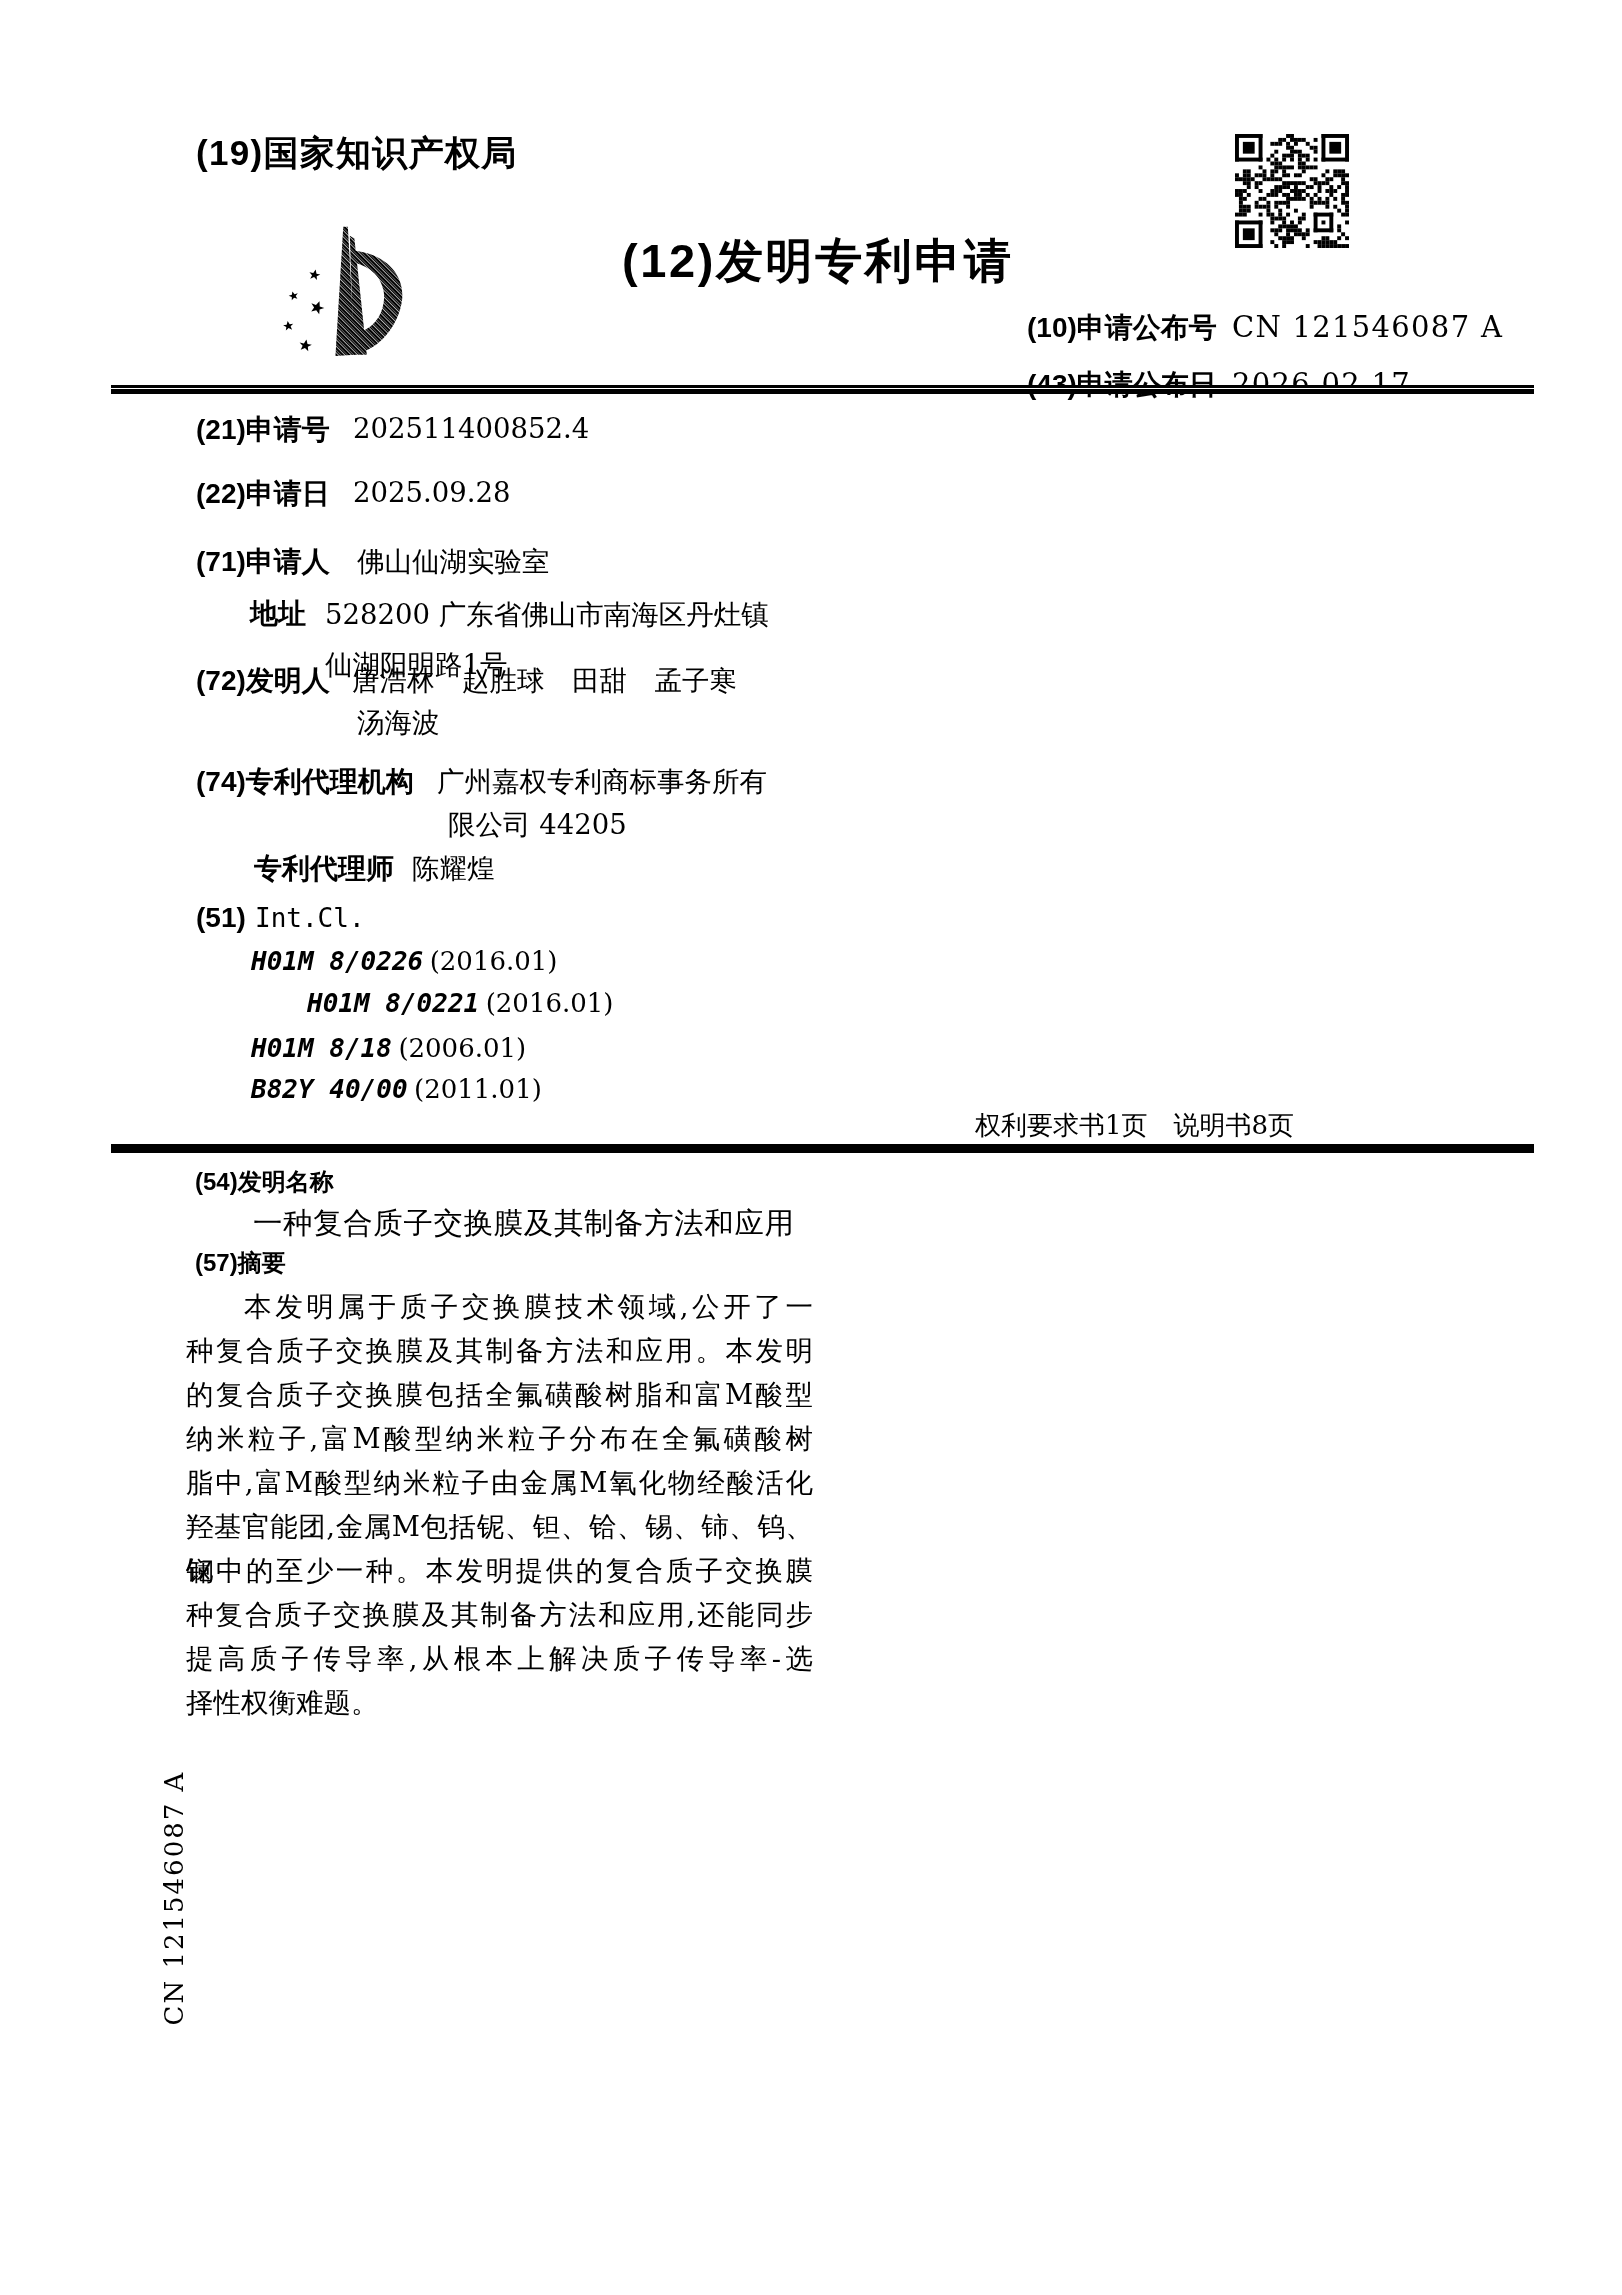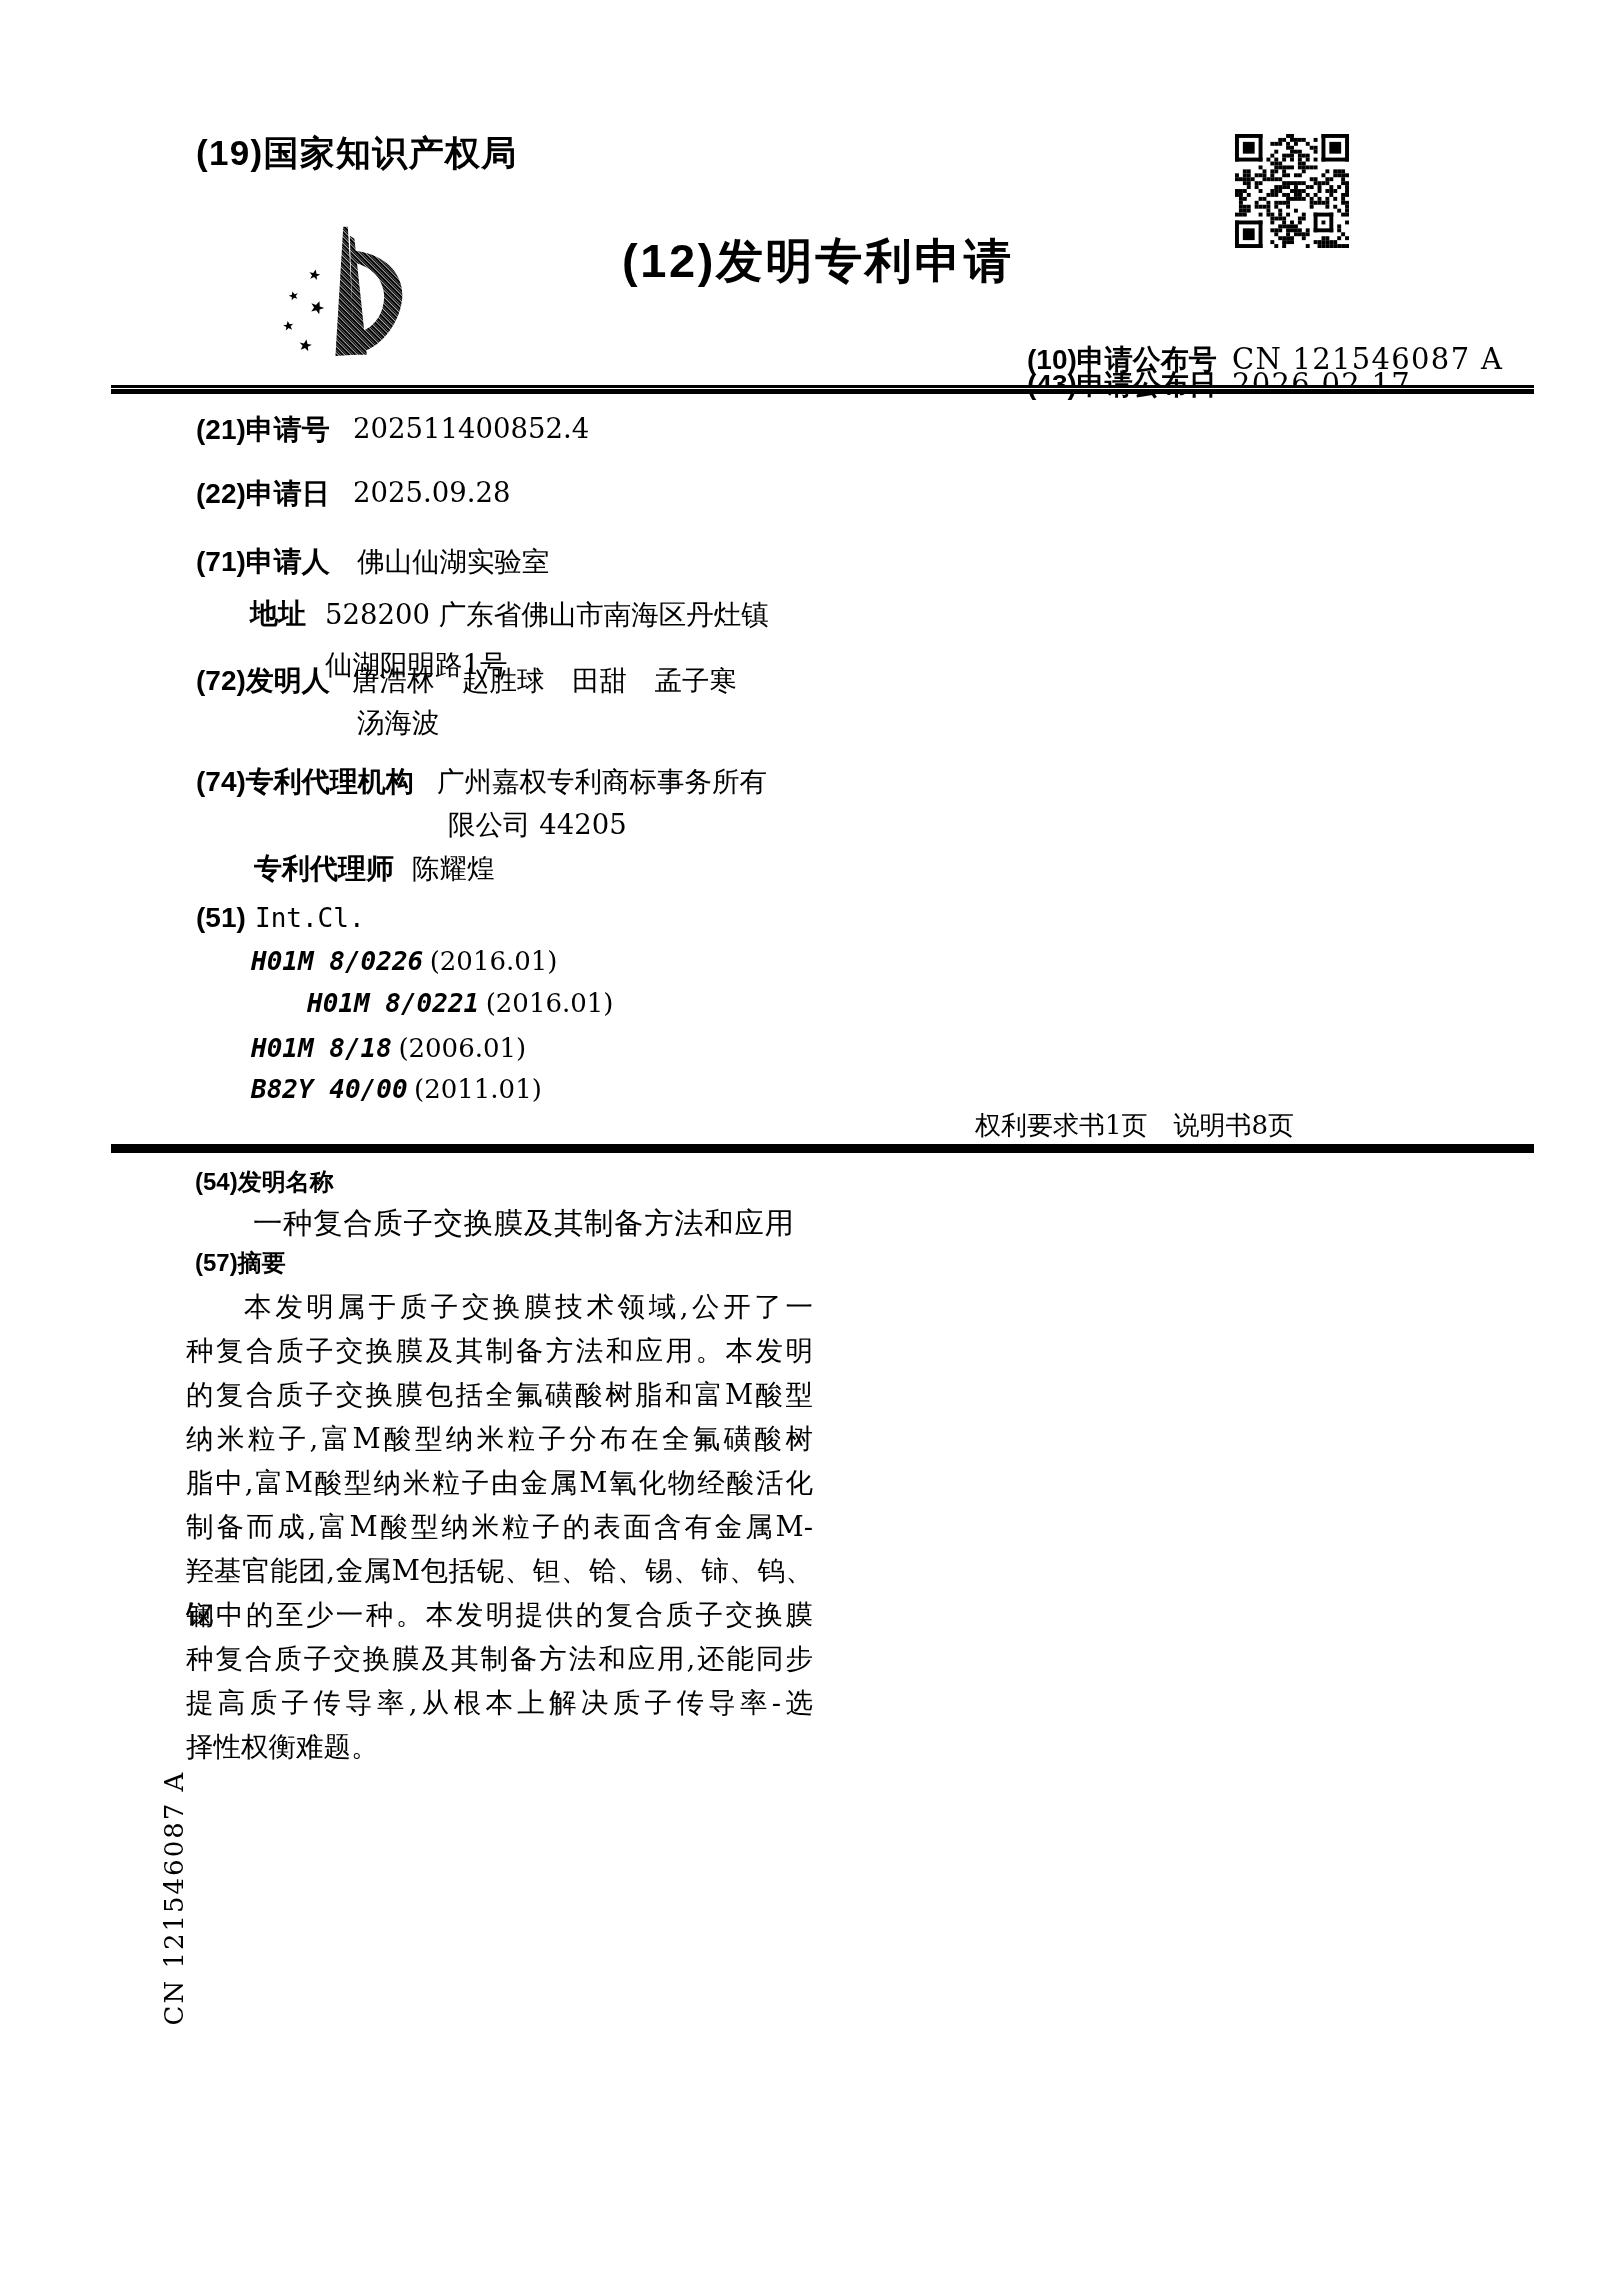--- a/index.html
+++ b/index.html
@@ -360,21 +360,21 @@
         <rect x="126" y="168" width="6" height="6" fill="#000"></rect>
         <rect x="132" y="168" width="6" height="6" fill="#000"></rect>
         <rect x="138" y="168" width="6" height="6" fill="#000"></rect>
         <rect x="144" y="168" width="6" height="6" fill="#000"></rect>
         <rect x="150" y="168" width="6" height="6" fill="#000"></rect>
         <rect x="156" y="168" width="6" height="6" fill="#000"></rect>
         <rect x="162" y="168" width="6" height="6" fill="#000"></rect>
         <rect x="168" y="168" width="6" height="6" fill="#000"></rect>
       </svg></div>
 
-  <div class="abs" style="left:1027px;top:309px;margin-top:32px;">
+  <div class="abs" style="left:1027px;top:309px;">
     <span class="b publine-lbl">(10)申请公布号</span>
     <span class="serif publine-val" style="margin-left:11.8px;">CN 121546087 A</span>
   </div>
   <div class="abs" style="left:1027px;top:353px;margin-top:13px;">
     <span class="b publine-lbl">(43)申请公布日</span>
     <span class="serif publine-val" style="margin-left:11.8px;">2026.02.17</span>
   </div>
 
   <div class="abs rule rule-striped"></div>
 
@@ -426,21 +426,20 @@
   <div class="abs lbl sec-lbl" style="left:195px;top:1166px;">(54)发明名称</div>
   <div class="abs serif inv-title">一种复合质子交换膜及其制备方法和应用</div>
   <div class="abs lbl sec-lbl" style="left:195px;top:1247px;">(57)摘要</div>
 
   <div class="abstract">
     <div class="ln first">本发明属于质子交换膜技术领域,公开了一</div>
     <div class="ln">种复合质子交换膜及其制备方法和应用。本发明</div>
     <div class="ln">的复合质子交换膜包括全氟磺酸树脂和富M酸型</div>
     <div class="ln">纳米粒子,富M酸型纳米粒子分布在全氟磺酸树</div>
     <div class="ln">脂中,富M酸型纳米粒子由金属M氧化物经酸活化</div>
-    <div class="ln">制备而成,富M酸型纳米粒子的表面含有金属M-</div>
     <div class="ln">羟基官能团,金属M包括铌、钽、铪、锡、铈、钨、钇、</div>
     <div class="ln">镧中的至少一种。本发明提供的复合质子交换膜</div>
     <div class="ln">种复合质子交换膜及其制备方法和应用,还能同步</div>
     <div class="ln">提高质子传导率,从根本上解决质子传导率-选</div>
     <div class="ln last">择性权衡难题。</div>
   </div>
 
   <div class="abs serif sidebar">CN 121546087 A</div>
 
 </div>

